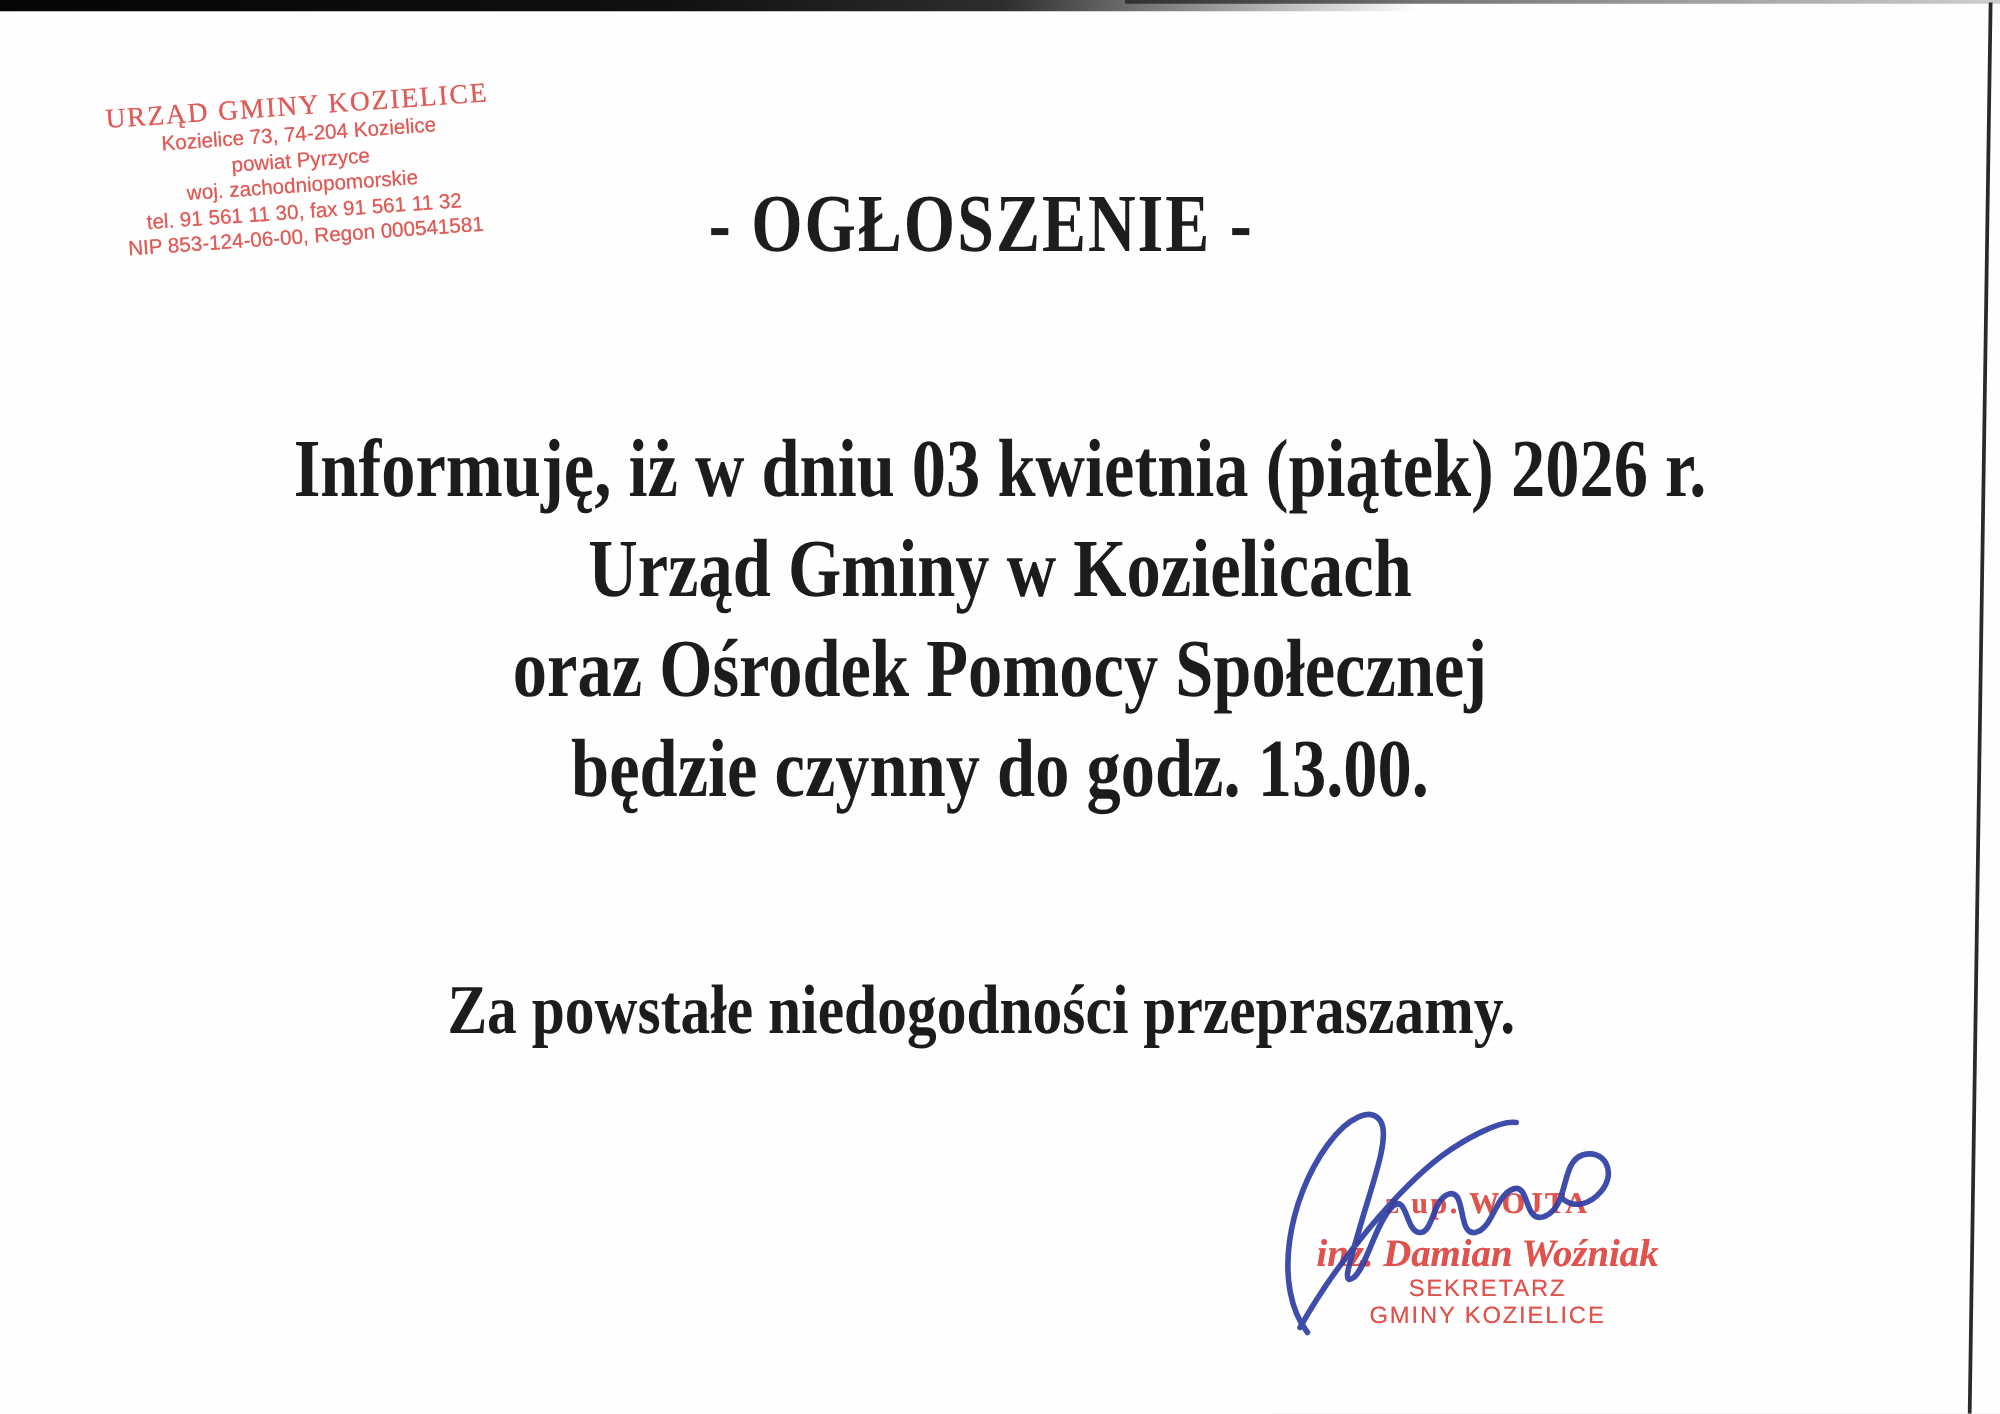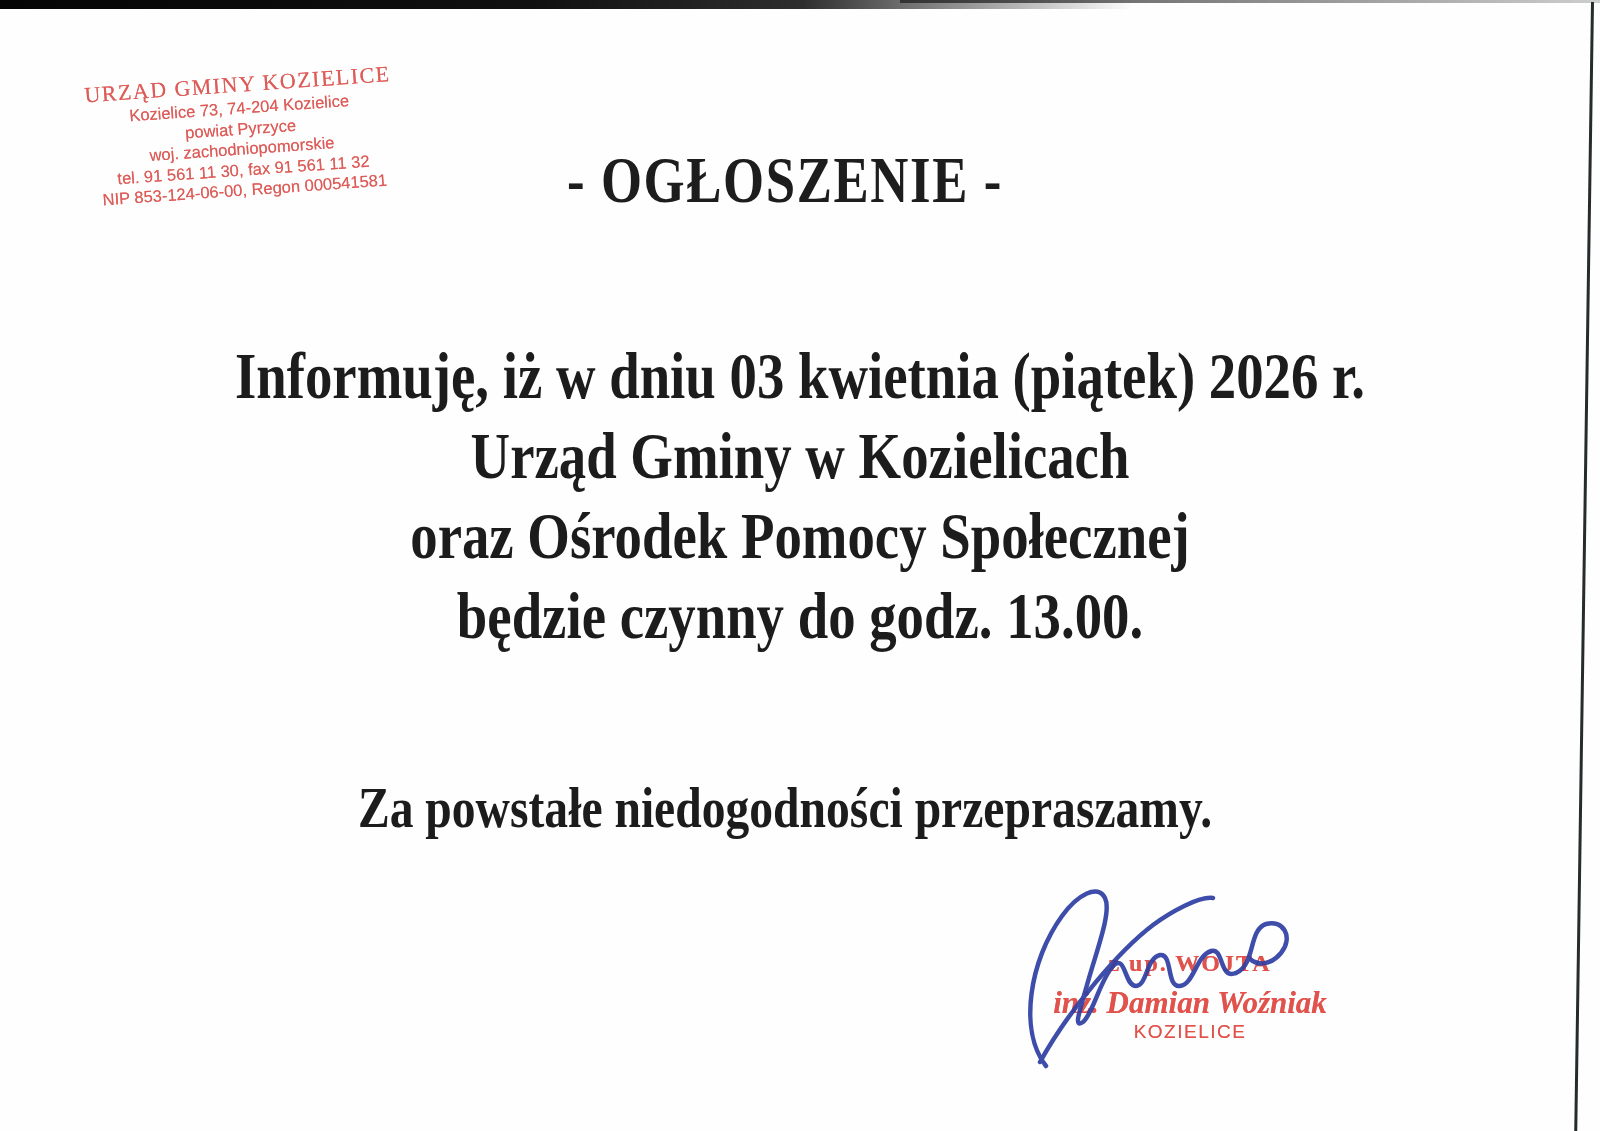--- a/index.html
+++ b/index.html
@@ -176,21 +176,22 @@
     <div class="body-line">Urząd Gminy w Kozielicach</div>
     <div class="body-line">oraz Ośrodek Pomocy Społecznej</div>
     <div class="body-line">będzie czynny do godz. 13.00.</div>
   </div>
 
   <div class="notice-apology">Za powstałe niedogodności przepraszamy.</div>
 
   <div class="signature-stamp">
     <div class="sig-authority">z up. WÓJTA</div>
     <div class="sig-name">inż. Damian Woźniak</div>
-    <div class="sig-role">KOZIELICE</div>
+    <div class="sig-role">SEKRETARZ</div>
+    <div class="sig-office">GMINY KOZIELICE</div>
   </div>
 
   <svg class="signature-ink" width="1600" height="1131" viewBox="0 0 1600 1131">
     <g fill="none" stroke="#2e3fa3" stroke-width="4.5" stroke-linecap="round" stroke-linejoin="round" opacity="0.92">
 
       <path d="M 1046 1066
                C 1018 1030, 1030 960, 1062 916
                C 1078 894, 1098 884, 1105 898
                C 1112 912, 1096 952, 1087 985
                C 1078 1016, 1074 1028, 1083 1022

